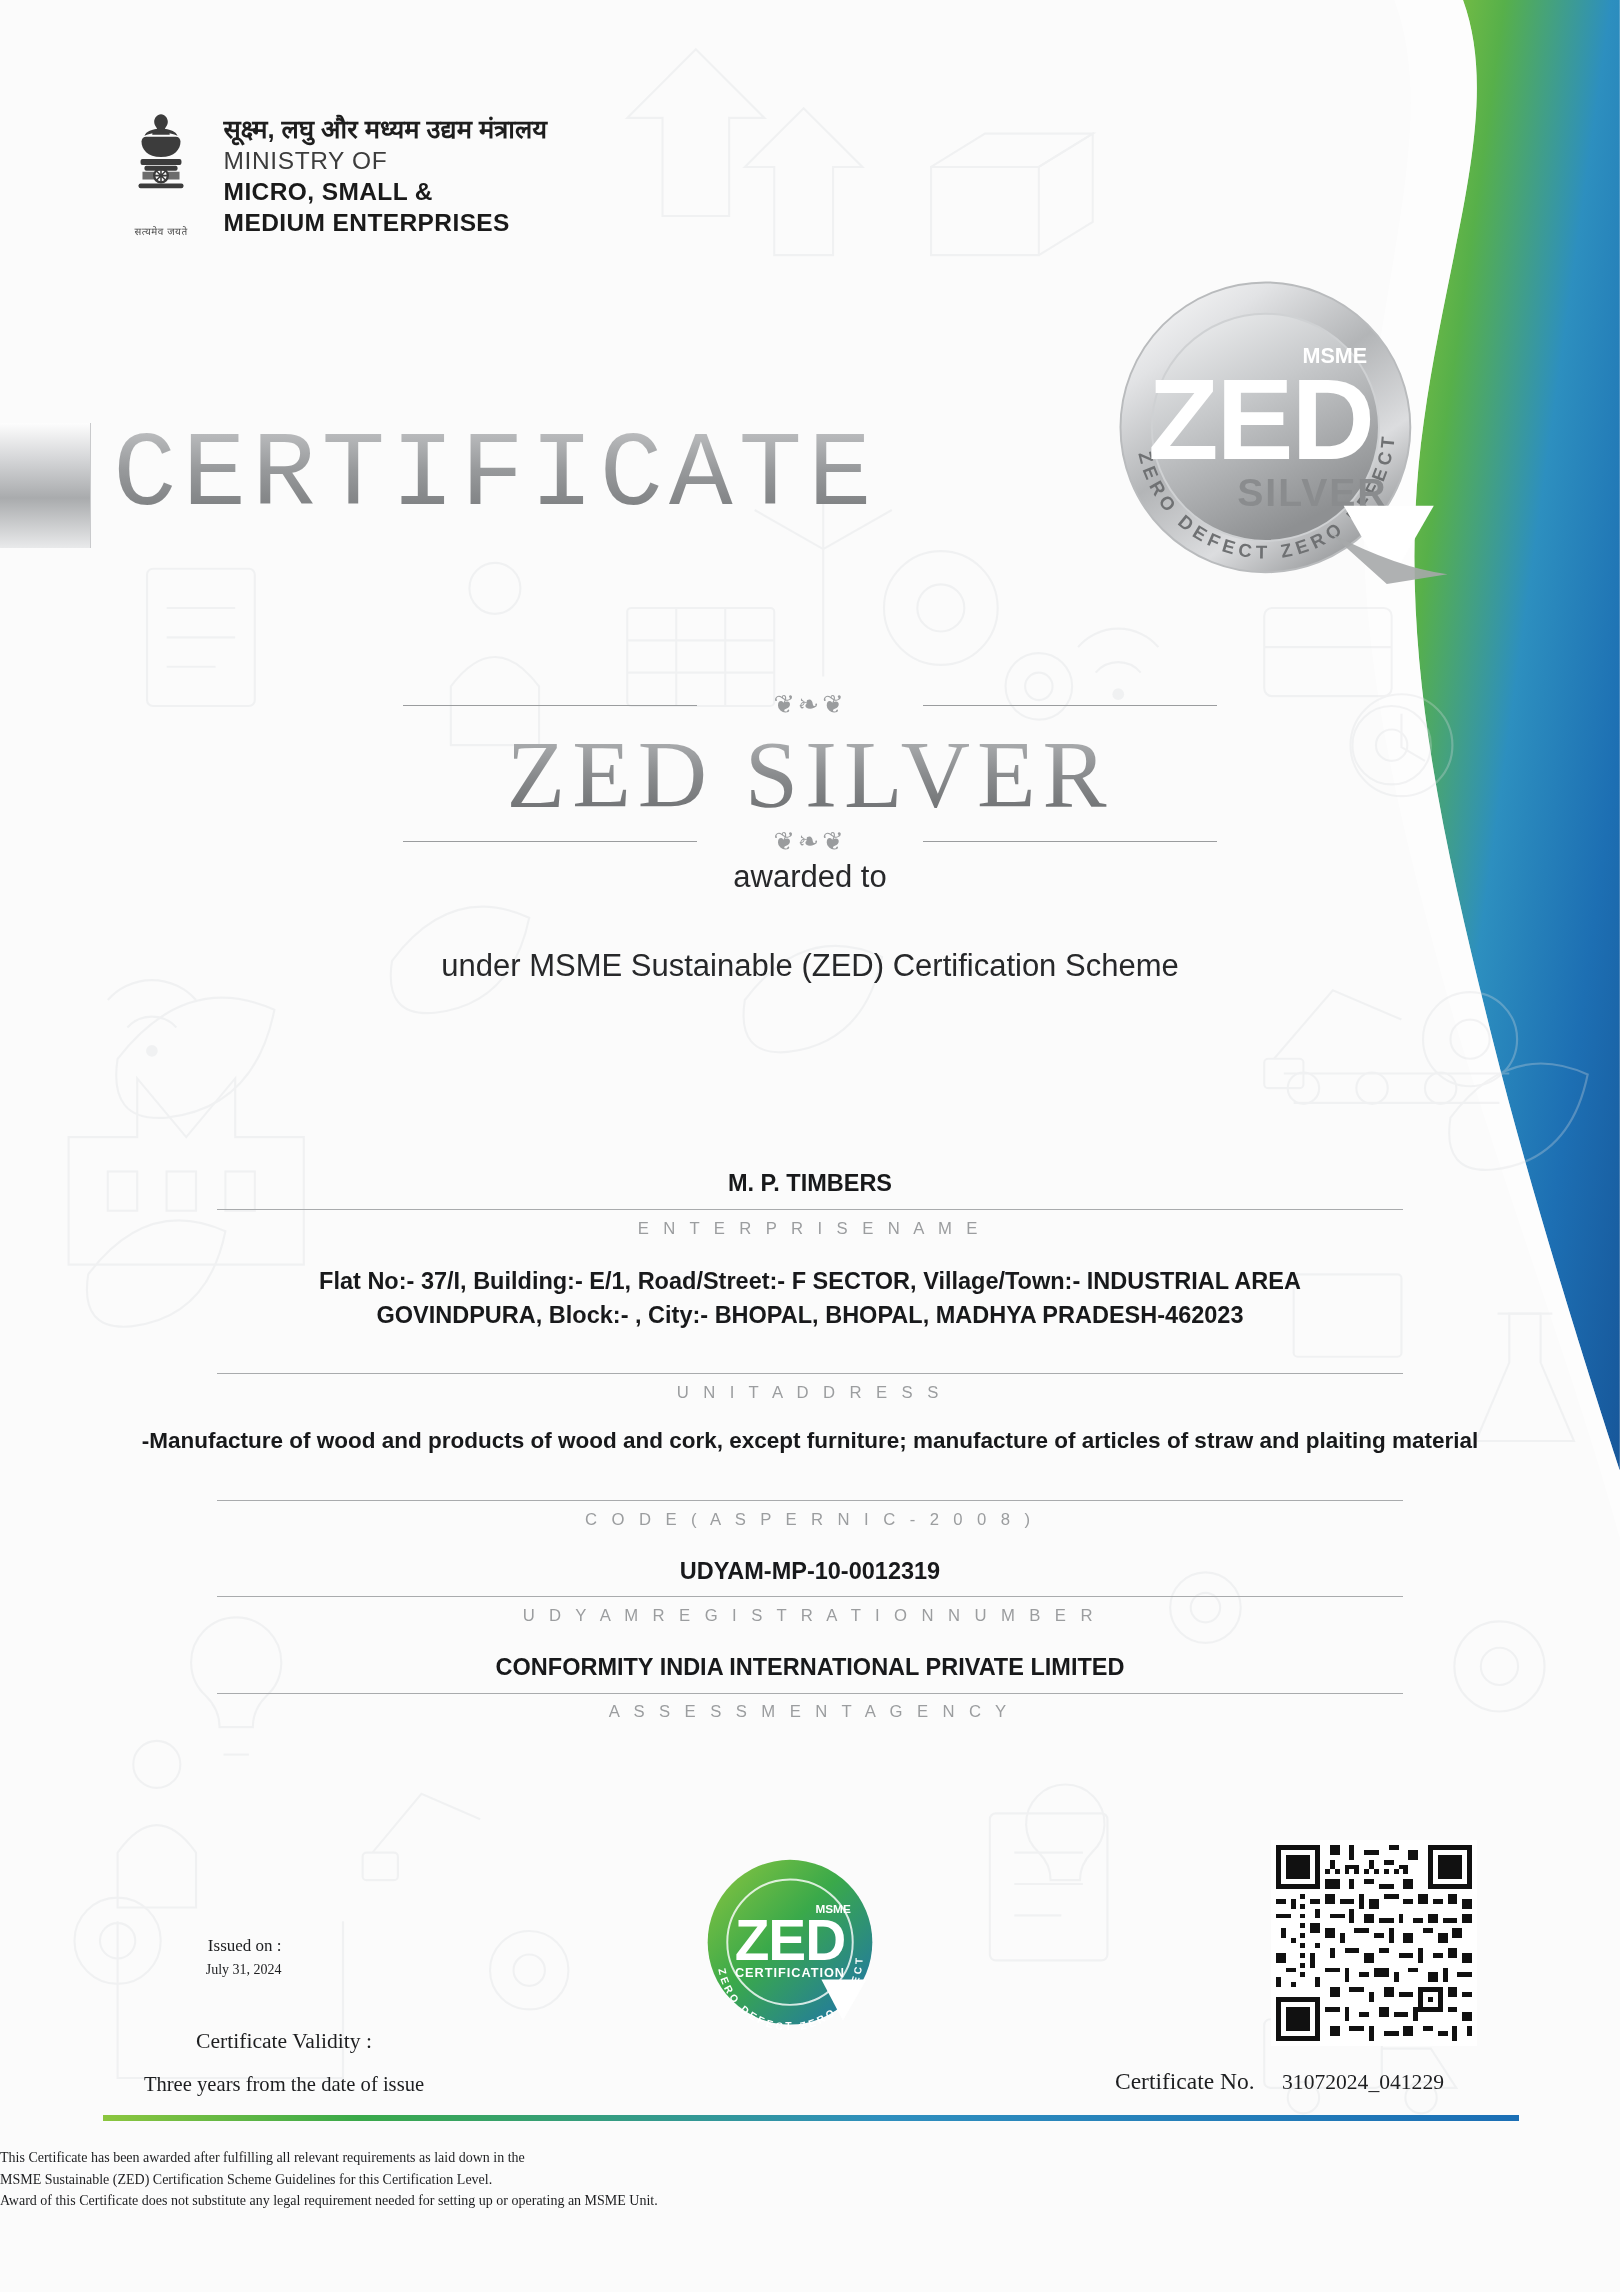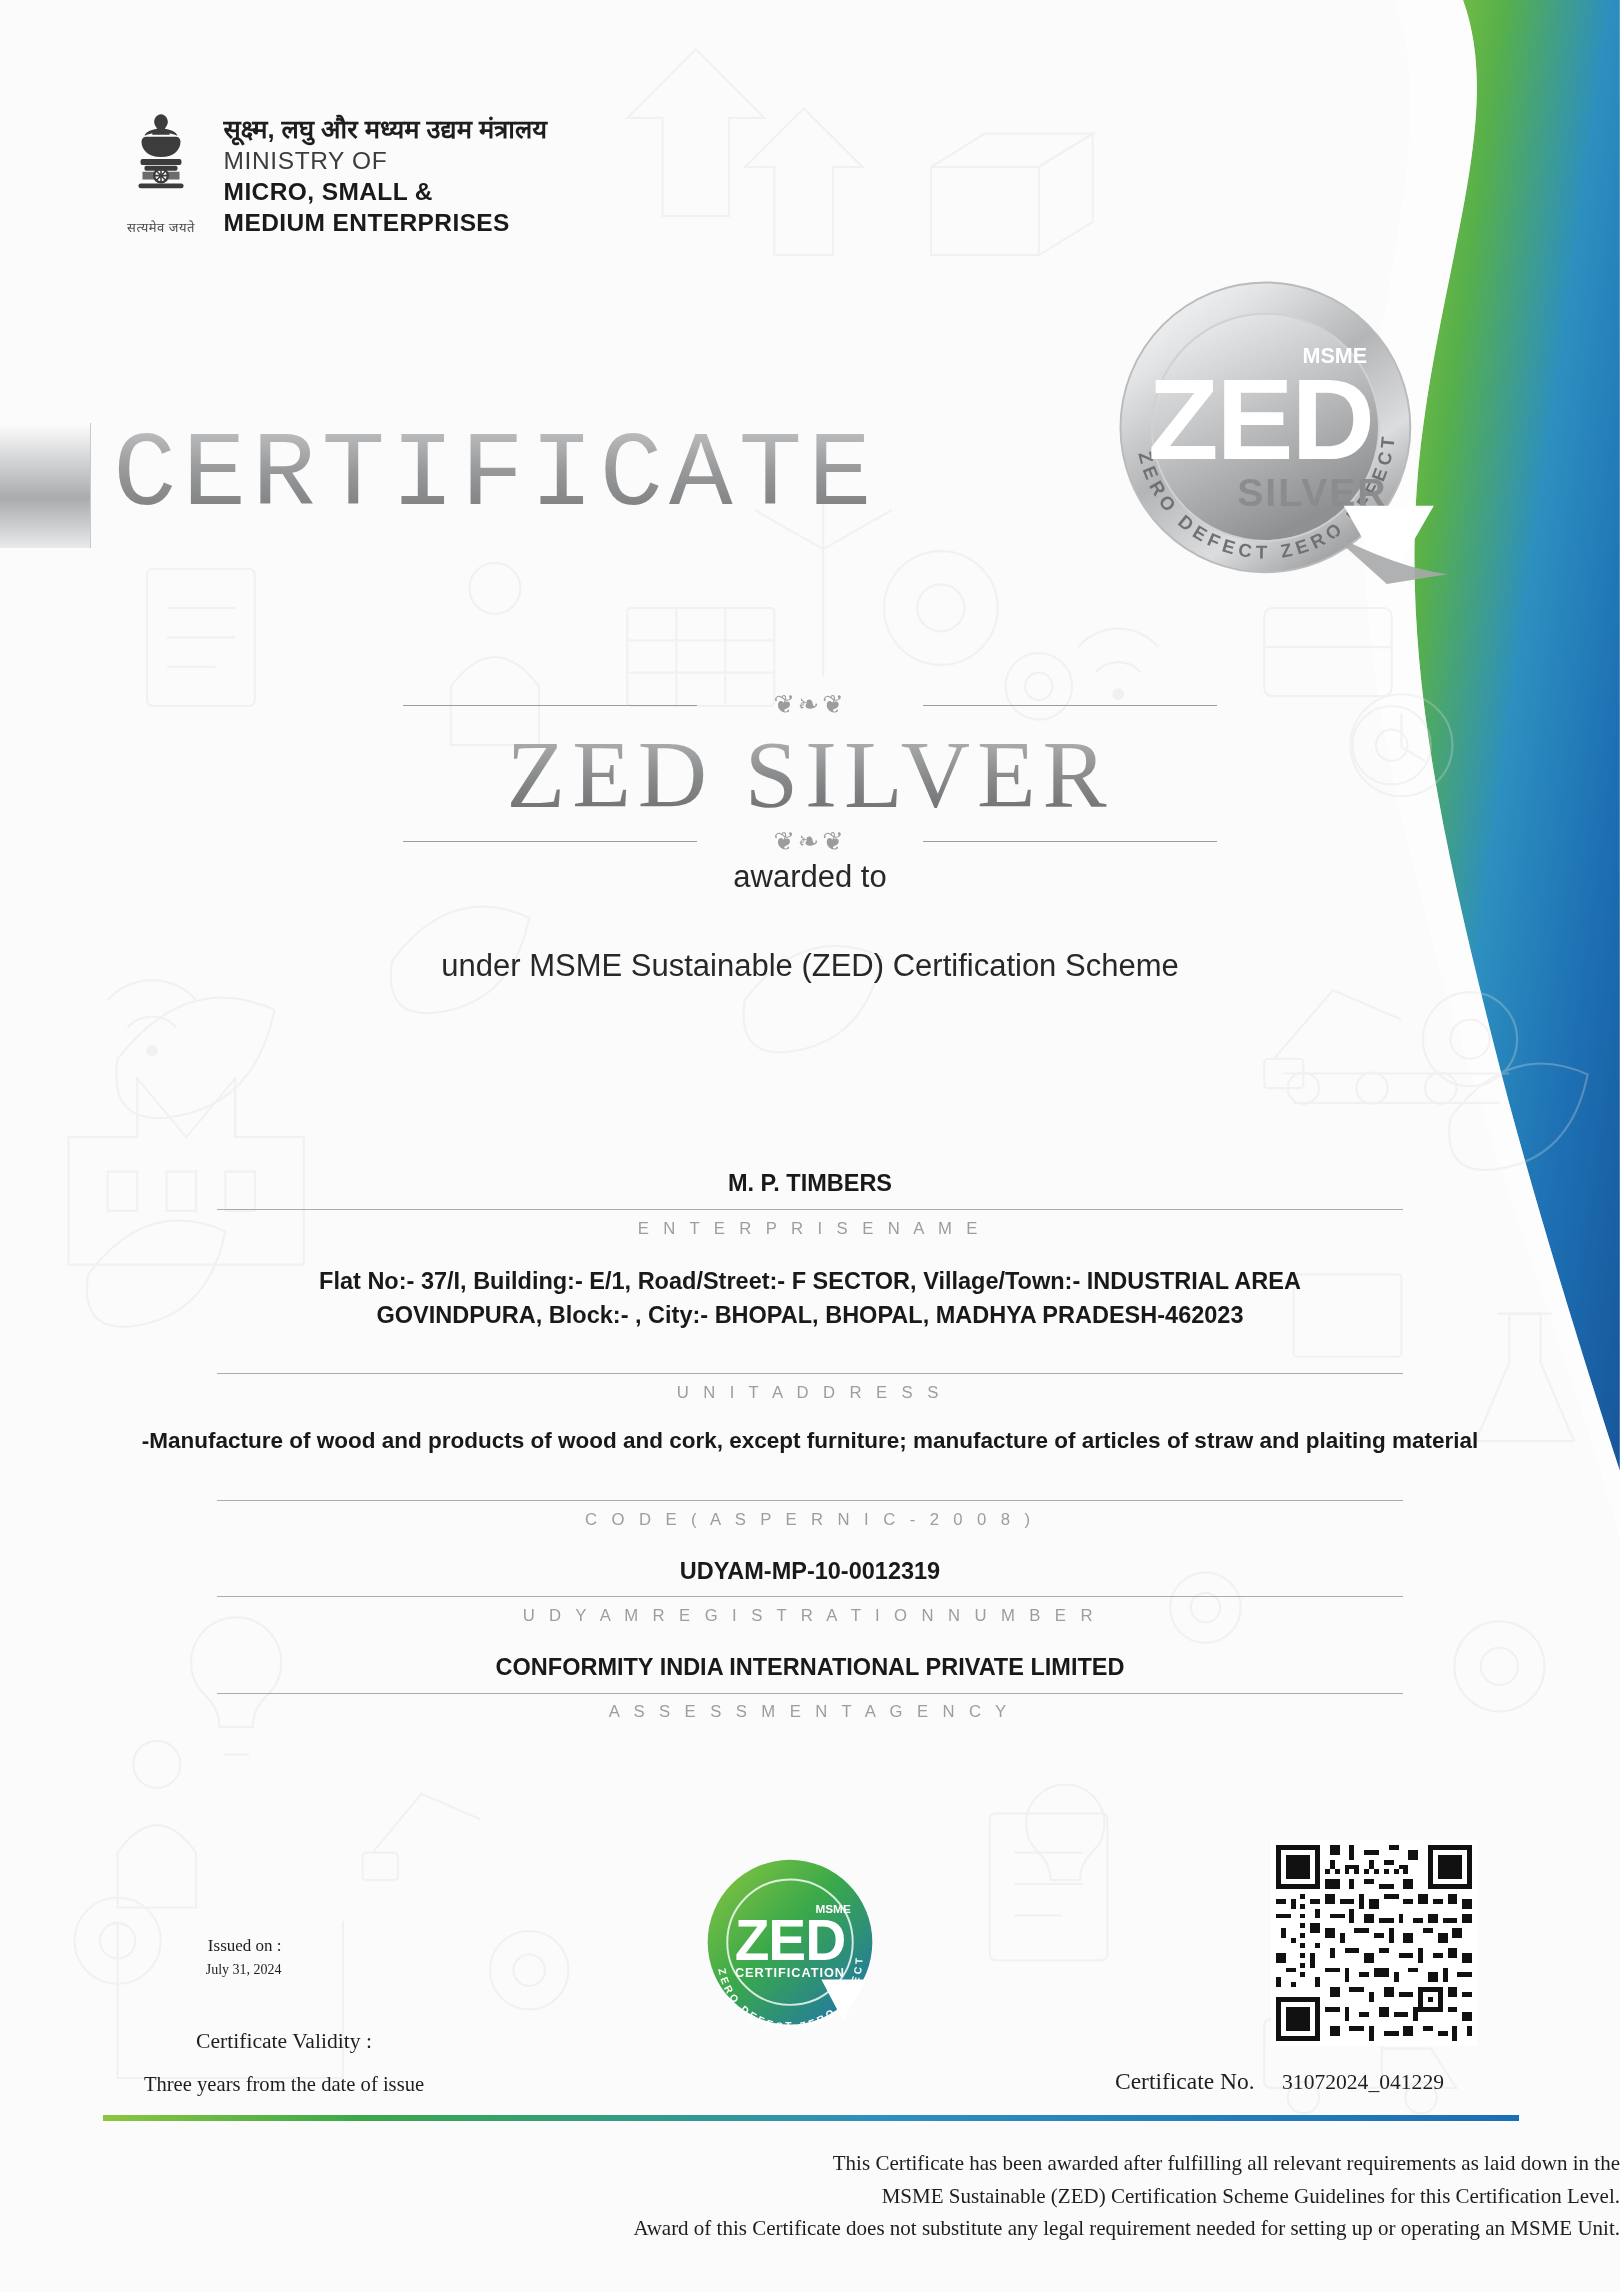--- a/index.html
+++ b/index.html
@@ -61,22 +61,22 @@
     display: flex;
     align-items: flex-start;
     gap: 17.6px;
   }
   .emblem {
     width: 90px;
     text-align: center;
     color: #3b3b3b;
   }
   .emblem .satya {
-    font-size: 13px;
-    margin-top: 2px;
+    font-size: 10px;
+    margin-top: 8px;
     letter-spacing: 0.5px;
     color: #4a4a4a;
   }
   .ministry-text { padding-top: 3.9px; }
   .ministry-hi {
     font-size: 25.5px;
     color: #1e1e1e;
     font-weight: 700;
     line-height: 1.2;
     margin-bottom: 2px;
@@ -262,23 +262,23 @@
     top: 2115px;
     width: 1416px;
     height: 5.9px;
     background: linear-gradient(90deg,#8cc63f 0%,#3aa94a 18%,#2f8fbe 55%,#1b6fb5 100%);
   }
   .footer-text {
     position: absolute;
     left: 0;
     right: 0;
     top: 2147px;
-    text-align: right;
+    text-align: left;
     font-family: "Liberation Serif", serif;
-    font-size: 21px;
+    font-size: 14px;
     color: #1d1e20;
     line-height: 1.55;
   }
   .footer-text div { white-space: nowrap; }
 </style>
 </head>
 <body>
 
 <div class="cert">
 

